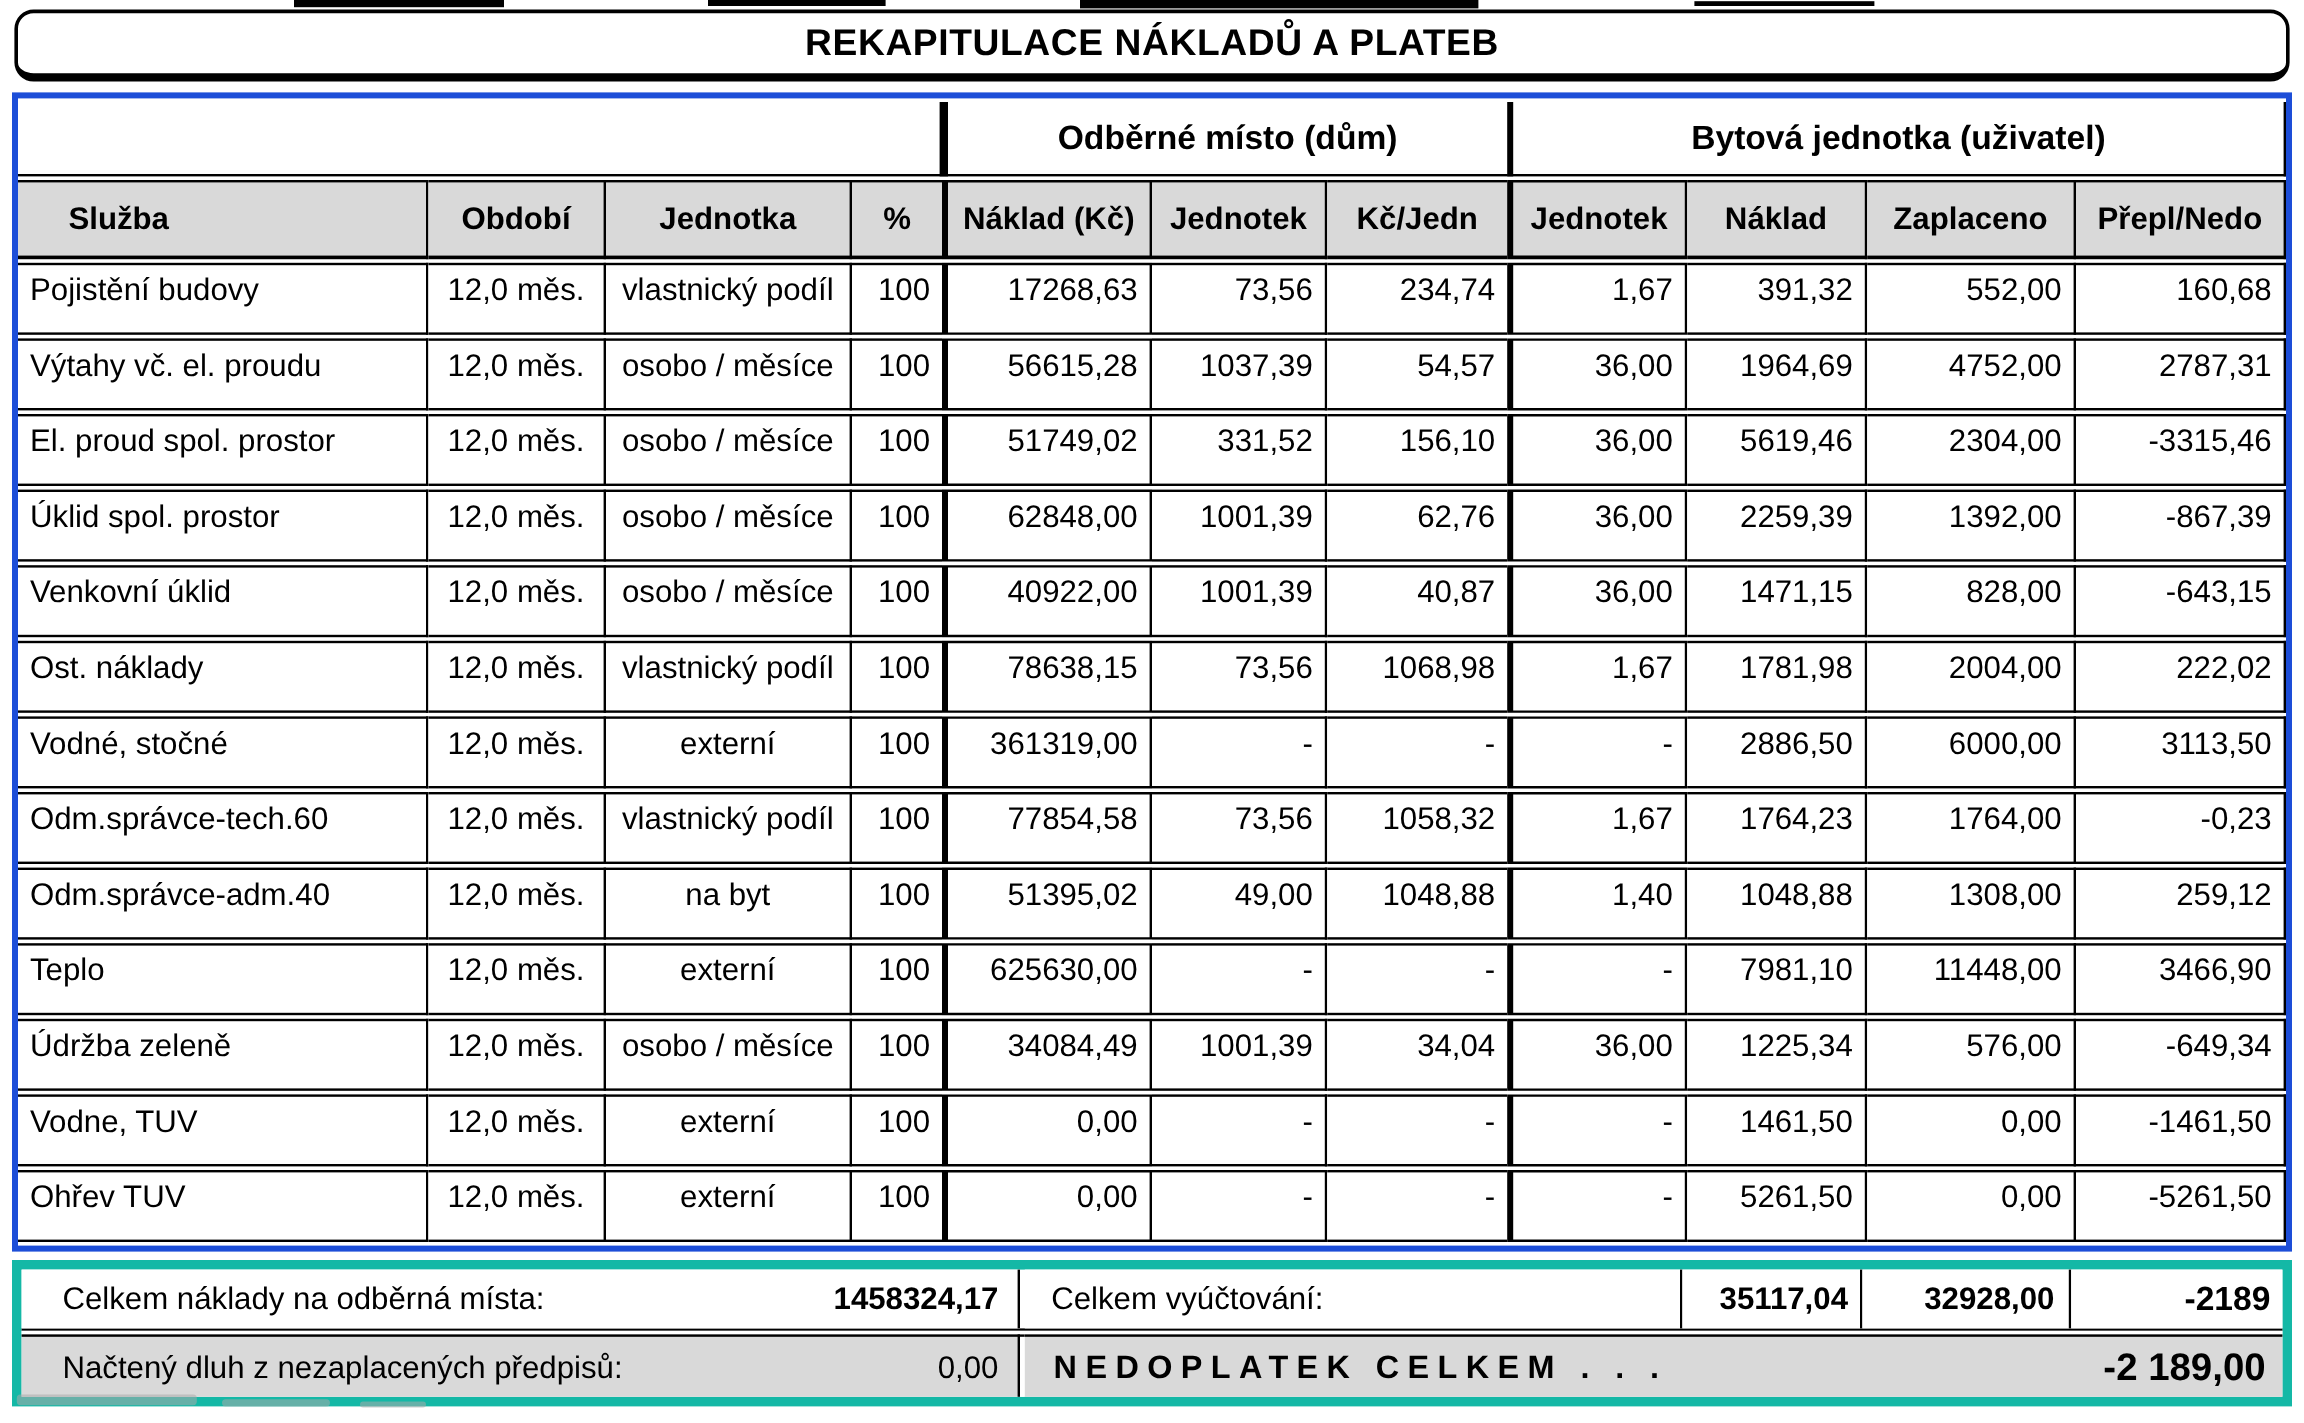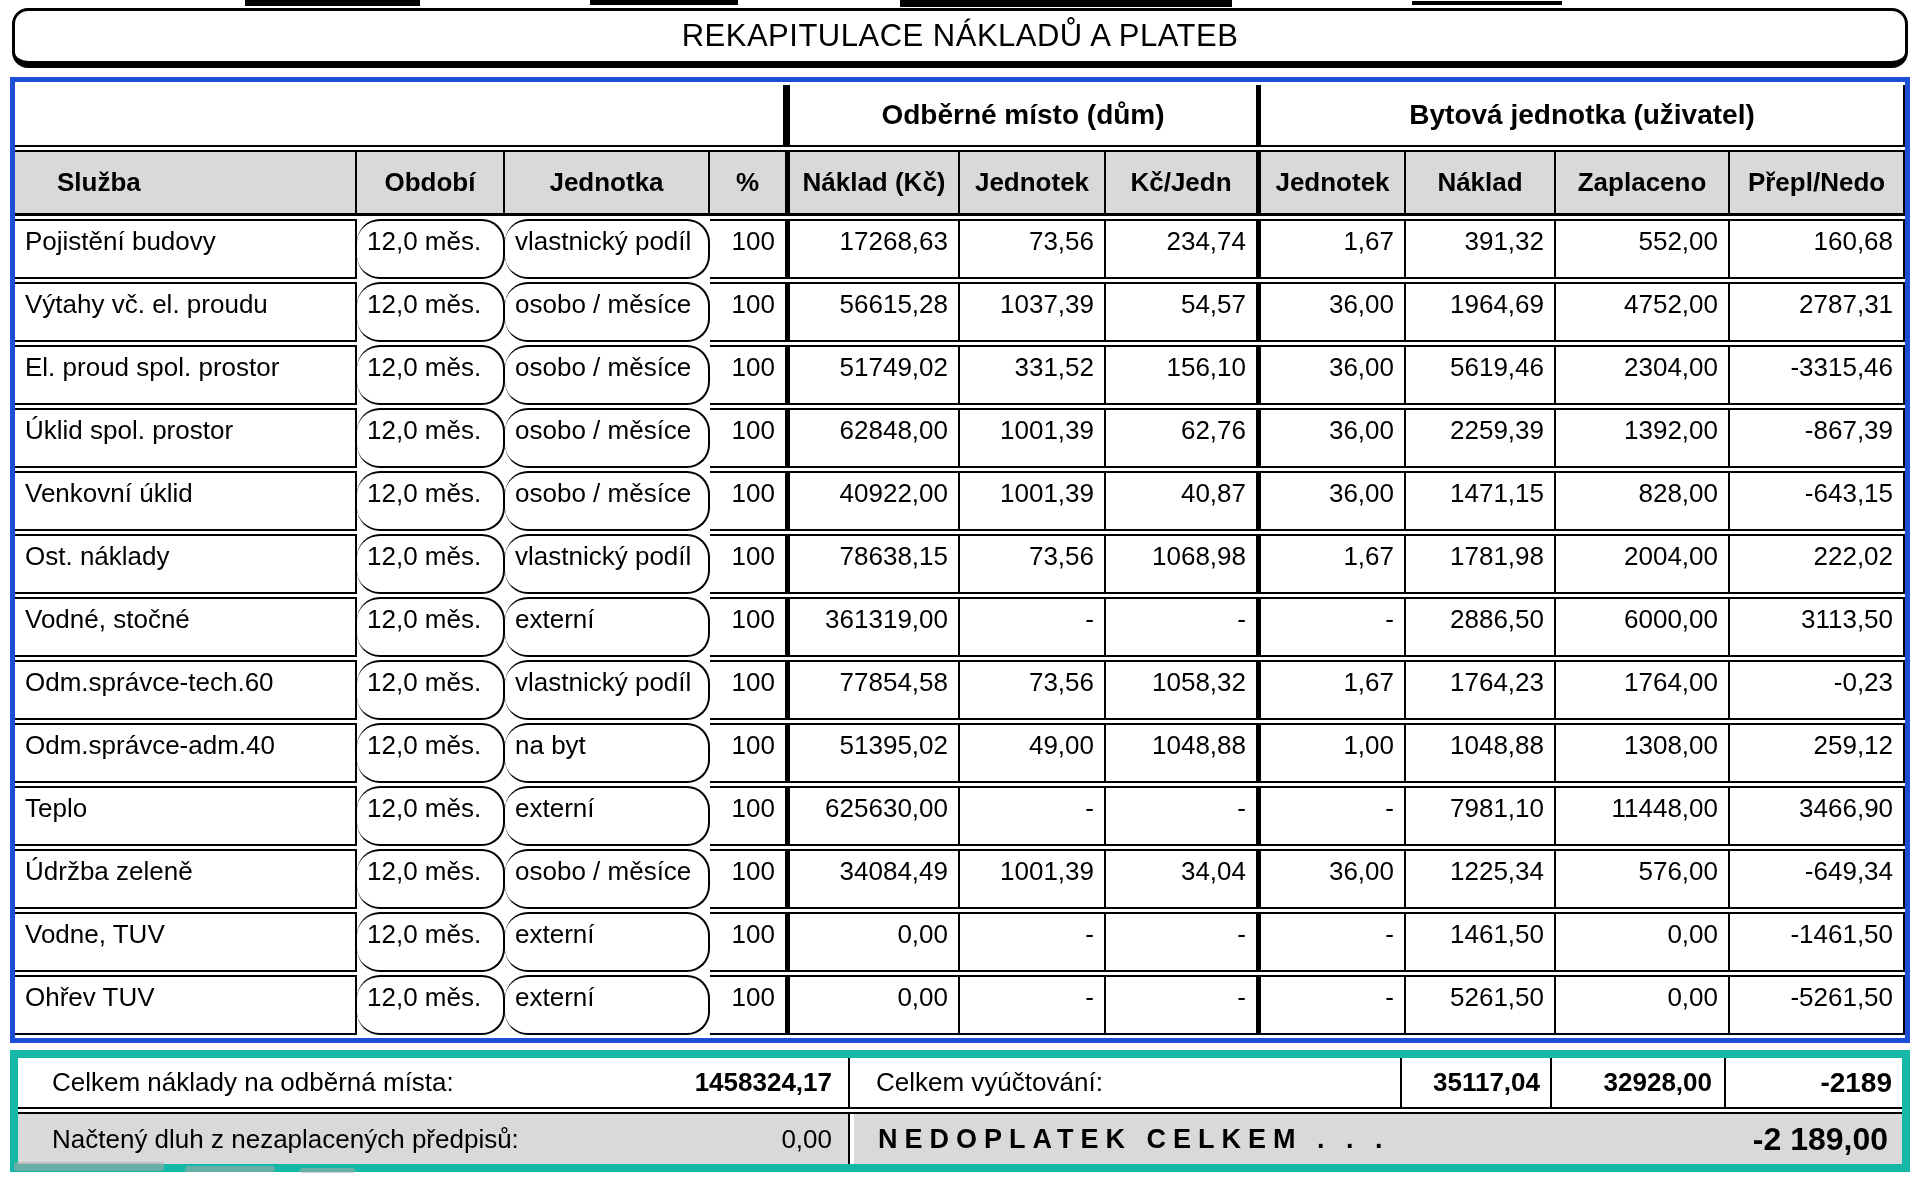--- a/index.html
+++ b/index.html
@@ -8,21 +8,21 @@
     font-family:"Liberation Sans","DejaVu Sans",sans-serif;color:#000;
     -webkit-font-smoothing:antialiased;
   }
   
   .title-box{
     margin:8px 12px 0 12px;height:50px;
     border:3px solid #000;border-bottom-width:7px;border-radius:16px;
     display:flex;align-items:center;justify-content:center;
   }
   .title-box h1{
-    margin:16px;font-size:31px;font-weight:normal;letter-spacing:.5px;
+    margin:16px;font-size:31px;font-weight:bold;letter-spacing:.5px;
   }
   
   .main-table-wrap{margin:9px 10px 0 10px;border:5px solid #1d4ed8;background:#fff;}
   table.main{
     width:100%;border-collapse:separate;border-spacing:0 3px;
     table-layout:fixed;font-size:26px;
   }
   table.main td,table.main th{
     box-sizing:border-box;overflow:hidden;white-space:nowrap;
     border-top:2px solid #000;border-bottom:2px solid #000;border-right:2px solid #000;
@@ -33,21 +33,21 @@
   td.blank-corner{border:0;}
   
   tr.cols-row th{
     background:#d9d9d9;height:66px;font-weight:bold;font-size:26px;
     text-align:center;vertical-align:middle;border-bottom-width:3px;
   }
   tr.cols-row th.al{text-align:left;padding-left:42px;}
   
   tr.data-row td{height:60px;vertical-align:top;padding-top:5px;background:#fff;}
   td.al{text-align:left;padding-left:30px;}
-  td.al2{text-align:left;padding-left:14px;border-radius:23px;}
+  td.al2{text-align:center;padding-left:14px;}
   td.ar{text-align:right;}
   td.pr8{padding-right:8px;}  td.pr12{padding-right:12px;}
   td.pr18{padding-right:18px;} td.pr40{padding-right:40px;}
   .thick{border-left:5px solid #000 !important;}
   .no-r{border-right:0 !important;}
   
   .footer-wrap{margin:7px 10px 0 10px;border:8px solid #14b8a6;background:#fff;}
   .frow{display:flex;align-items:stretch;}
   .fgaprow{height:3px;background:#fff;}
   .fcell{
@@ -235,21 +235,21 @@
     <td class="ar pr8">-0,23</td>
   </tr>
         <tr class="data-row">
     <td class="al">Odm.správce-adm.40</td>
     <td class="al2">12,0 měs.</td>
     <td class="al2">na byt</td>
     <td class="ar pr8 no-r">100</td>
     <td class="ar pr12 thick">51395,02</td>
     <td class="ar pr18">49,00</td>
     <td class="ar pr18 no-r">1048,88</td>
-    <td class="ar pr40 thick">1,00</td>
+    <td class="ar pr40 thick">1,40</td>
     <td class="ar pr12">1048,88</td>
     <td class="ar pr12">1308,00</td>
     <td class="ar pr8">259,12</td>
   </tr>
         <tr class="data-row">
     <td class="al">Teplo</td>
     <td class="al2">12,0 měs.</td>
     <td class="al2">externí</td>
     <td class="ar pr8 no-r">100</td>
     <td class="ar pr12 thick">625630,00</td>

